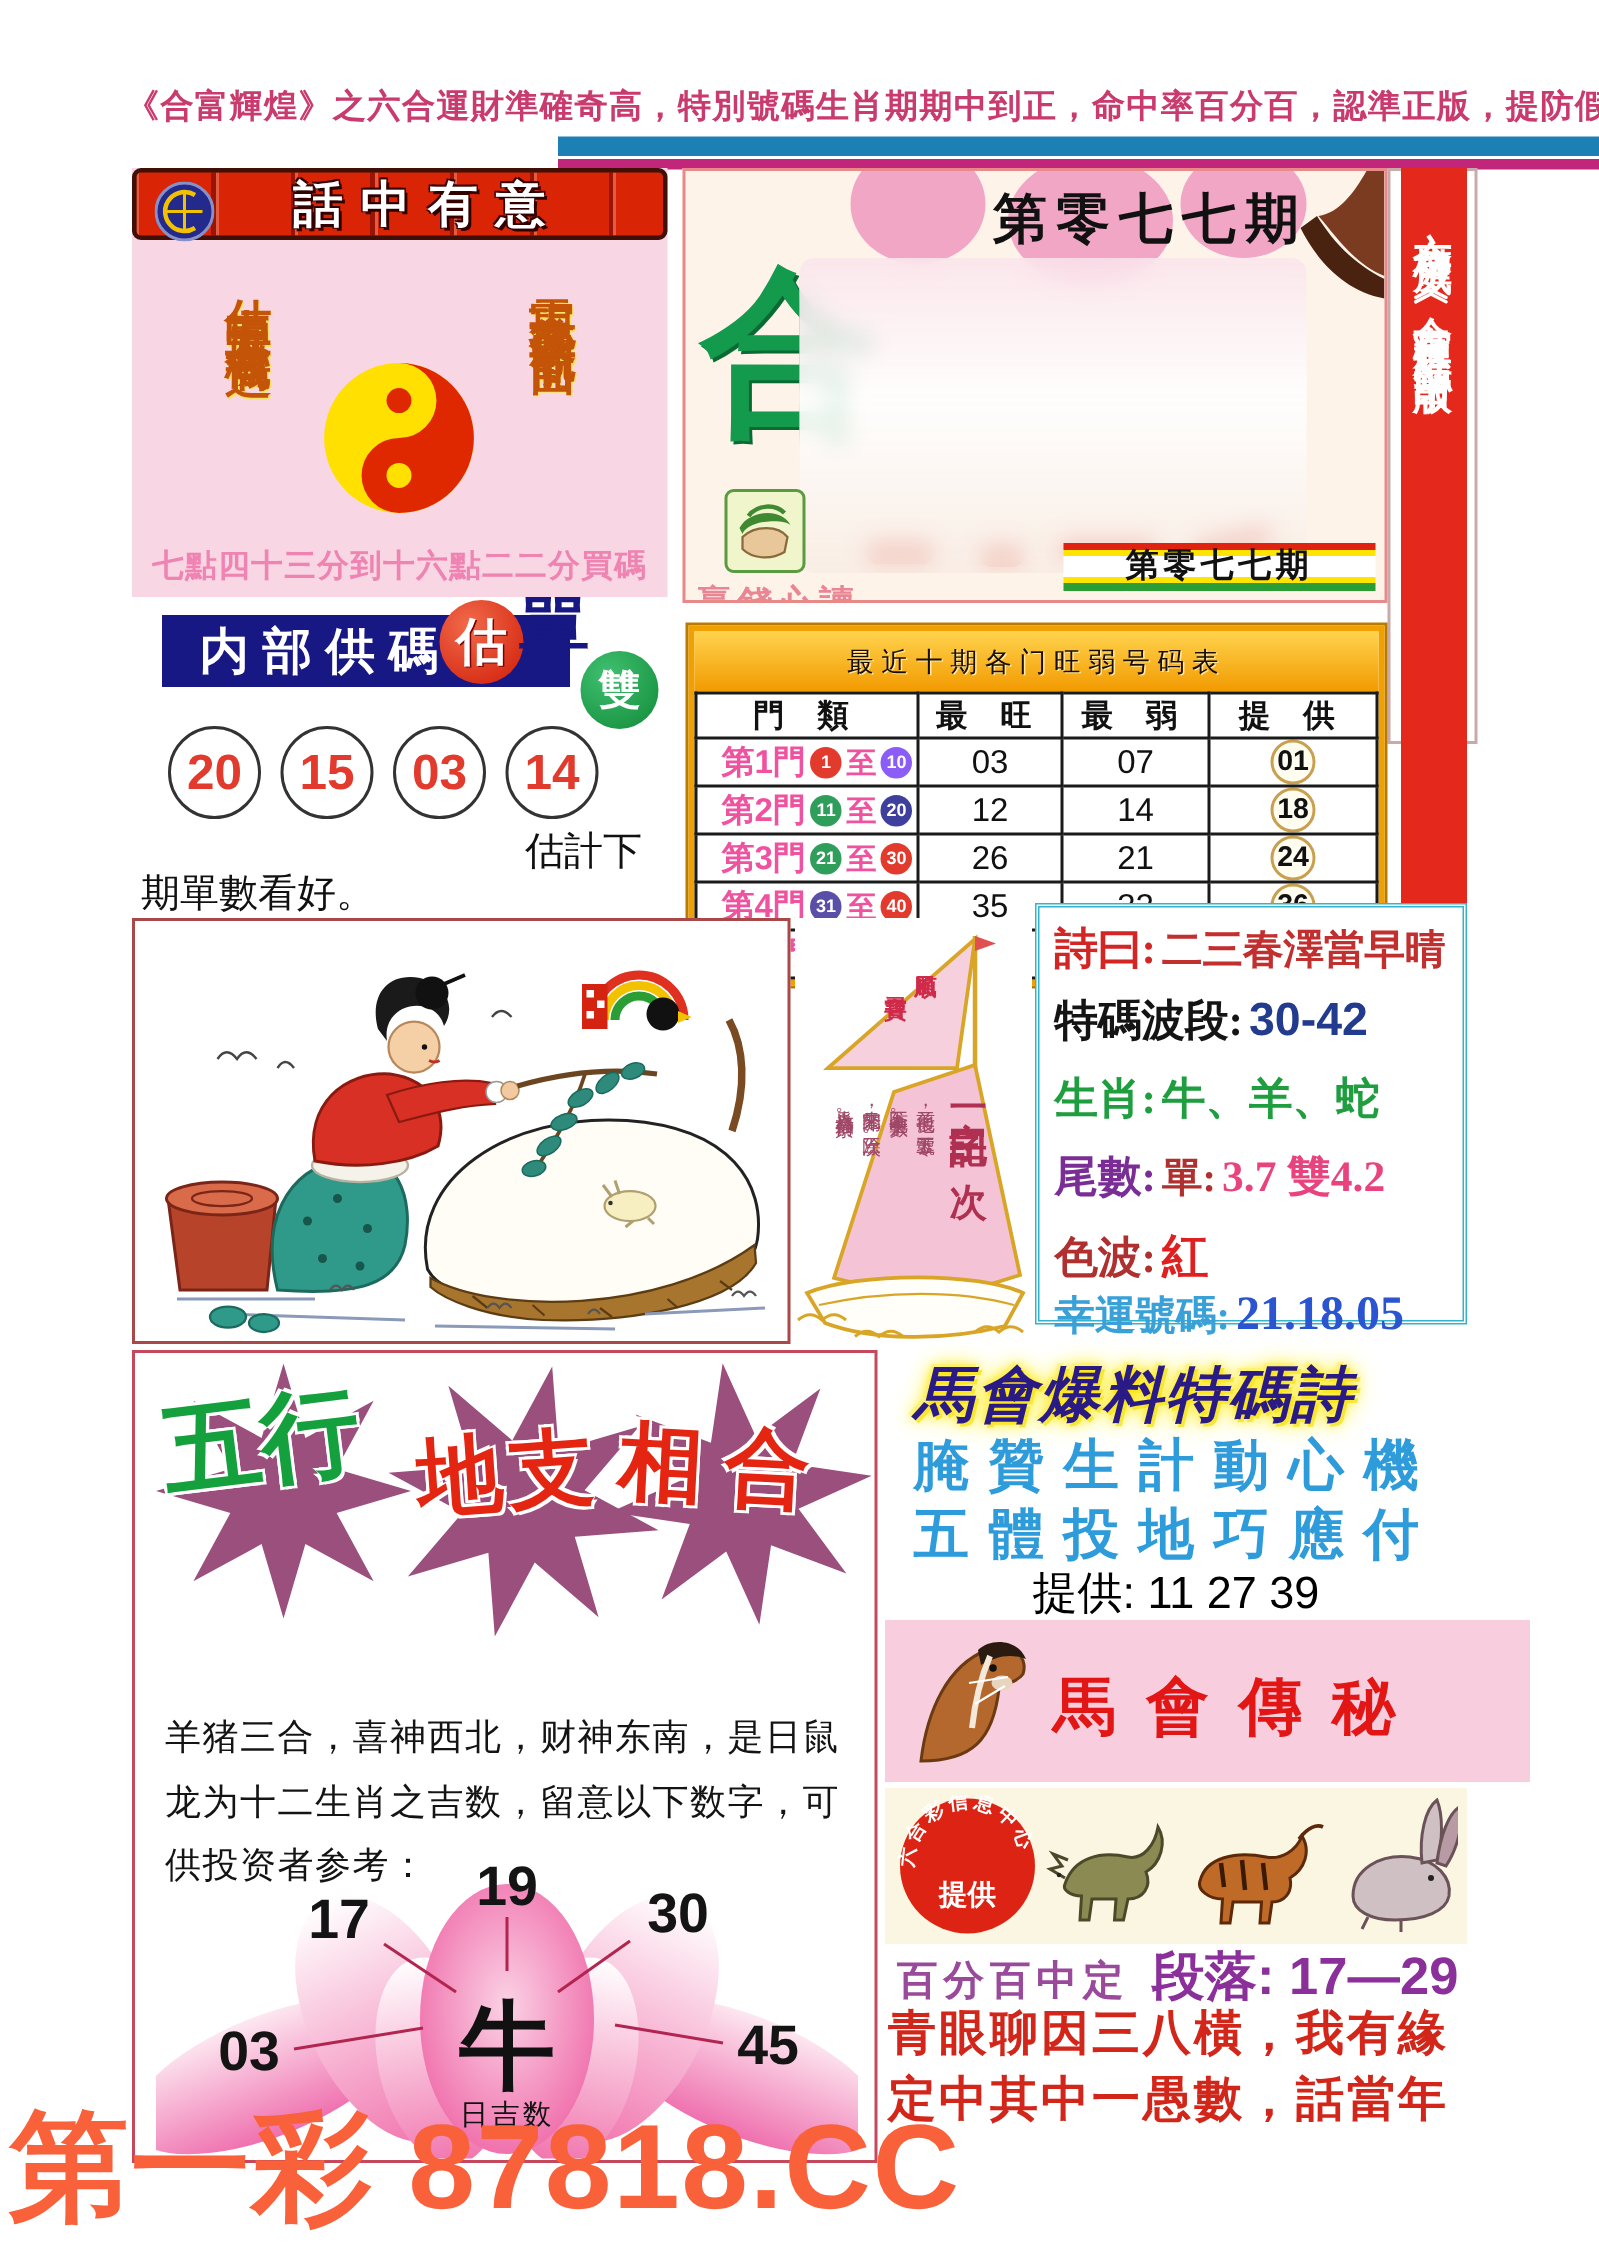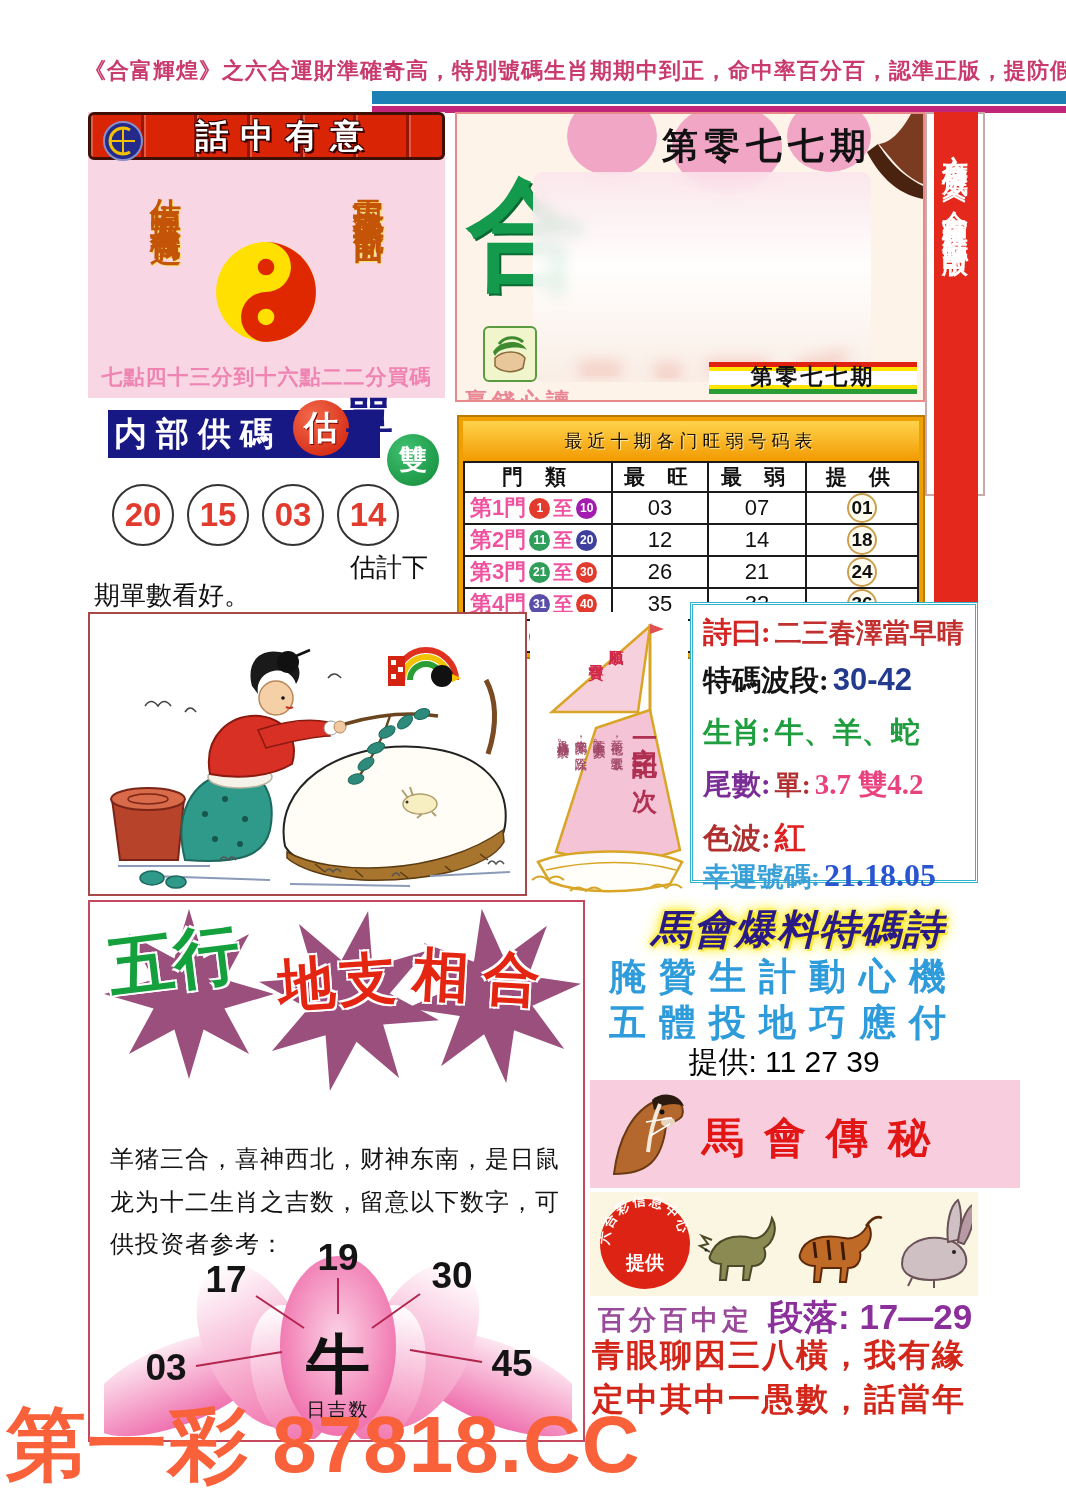--- a/index.html
+++ b/index.html
@@ -27,21 +27,21 @@
             text-shadow:1px 1px 0 #f7e26b; letter-spacing:6px; }
   #box1-vleft { left:56px; }
   #box1-vright { right:56px; }
   #yinyang { position:absolute; left:126px; top:128px; }
   #box1-note { position:absolute; bottom:8px; width:100%; text-align:center; color:#ef83b2;
                font-size:21px; font-weight:700; letter-spacing:1px; }
 
   
   #box2 { position:absolute; left:88px; top:398px; width:357px; height:212px; background:#fff; }
   #box2-bar { position:absolute; left:20px; top:12px; width:272px; height:48px; background:#181884;
-              color:#fff; font-size:33px; font-weight:700; letter-spacing:9px; line-height:48px; padding-left:6px; }
+              color:#fff; font-size:33px; font-weight:700; letter-spacing:9px; line-height:48px; padding-left:25px; }
   #gu-circle { position:absolute; left:205px; top:2px; width:56px; height:56px; border-radius:50%;
                background:radial-gradient(circle at 35% 30%, #f26a4a, #cf1c08); color:#fff; font-size:34px; font-weight:700;
                display:flex; align-items:center; justify-content:center; text-shadow:1px 1px 0 #700; }
   #dan-char { position:absolute; left:258px; top:-10px; font-size:47px; font-weight:700; color:#181884; }
   #shuang-circle { position:absolute; left:299px; top:36px; width:52px; height:52px; border-radius:50%;
                    background:radial-gradient(circle at 35% 30%, #3fc070, #118a38); color:#fff; font-size:28px; font-weight:700;
                    display:flex; align-items:center; justify-content:center; }
   .num-circle { position:absolute; top:86px; width:62px; height:62px; border-radius:50%;
                 border:2px solid #333; background:#fff; color:#e23b2e; font-size:33px; font-weight:700;
                 display:flex; align-items:center; justify-content:center; }
@@ -79,21 +79,21 @@
   #hot-table { position:absolute; left:459px; top:417px; width:464px; background:#fff;
                border:4px solid #f0a000; box-shadow:0 0 0 2px #b97a00; }
   #hot-title { height:40px; background:linear-gradient(180deg,#ffd34d,#f29a00); color:#1a0e00;
                font-size:18px; font-weight:400; letter-spacing:5px; text-align:center; line-height:40px;
                text-shadow:1px 1px 0 #ffe9a0; }
   #hot-table table { width:100%; border-collapse:collapse; }
   #hot-table th, #hot-table td { border:2px solid #1a1a1a; text-align:center; padding:0; }
   #hot-table th { font-size:21px; font-weight:700; color:#111; letter-spacing:8px; height:30px; }
   #hot-table td { height:29px; font-size:22px; color:#111; }
   td.gate-cell { text-align:left; }
-  .gate-wrap { display:flex; align-items:center; gap:3px; padding-left:5px; }
+  .gate-wrap { display:flex; align-items:center; gap:3px; padding-left:16px; }
   .gate-label { color:#ef53a0; font-weight:700; font-size:22px; }
   .ball { width:21px; height:21px; border-radius:50%; color:#fff; font-size:12px; font-weight:700;
           display:inline-flex; align-items:center; justify-content:center; flex:none; }
   .zhi { color:#ef53a0; font-weight:700; font-size:20px; }
   .offer-circle { width:30px; height:30px; border-radius:50%; border:2px solid #c9a050; background:#fffdf0;
                   margin:0 auto; font-size:19px; font-weight:700; color:#111;
                   display:flex; align-items:center; justify-content:center; }
 
   
   #pic-box { position:absolute; left:88px; top:612px; width:439px; height:284px; background:#fff;
@@ -126,21 +126,21 @@
               text-shadow:2px 2px 0 #fff,-2px -2px 0 #fff,2px -2px 0 #fff,-2px 2px 0 #fff; }
   #burst-w2 { left:188px; top:42px; font-size:57px; color:#e32512; transform:rotate(-4deg); letter-spacing:4px;
               text-shadow:2px 2px 0 #fff,-2px -2px 0 #fff,2px -2px 0 #fff,-2px 2px 0 #fff; }
   #burst-w3 { left:322px; top:38px; font-size:57px; color:#e32512; transform:rotate(3deg); letter-spacing:14px;
               text-shadow:2px 2px 0 #fff,-2px -2px 0 #fff,2px -2px 0 #fff,-2px 2px 0 #fff; }
   #wuxing-para { position:absolute; left:20px; top:236px; width:460px; font-size:24px; line-height:1.78;
                  color:#141414; letter-spacing:1px; }
   #lotus-svg { position:absolute; left:14px; top:332px; }
 
   
-  #mahui-title { position:absolute; left:604px; top:902px; width:388px; height:54px; text-align:center;
+  #mahui-title { position:absolute; left:562px; top:902px; width:388px; height:54px; text-align:center;
                  font-size:40px; font-weight:900; font-style:italic; color:#2a1a86; letter-spacing:2px;
                  text-shadow:0 0 8px #ffe400, 2px 2px 0 #f5e94a, -2px -2px 0 #fdf7a0, 0 0 16px #ffee00; }
   .blue-line { position:absolute; left:590px; width:388px; text-align:center; color:#2e9bdb;
                font-family:"Liberation Serif", serif; font-size:37px; font-weight:900; letter-spacing:13px; white-space:nowrap; }
   #blue-l1 { top:952px; } #blue-l2 { top:998px; }
   #offer-line { position:absolute; left:590px; top:1042px; width:388px; text-align:center; font-size:30px; color:#000; }
   #chuanmi { position:absolute; left:590px; top:1080px; width:430px; height:108px; background:#f8cede; }
   #chuanmi-title { position:absolute; left:112px; top:30px; font-size:42px; font-weight:700; color:#e31616;
                    letter-spacing:20px; white-space:nowrap; }
   #animals-panel { position:absolute; left:590px; top:1192px; width:388px; height:104px; background:#fbf6e2; }
@@ -237,21 +237,21 @@
         <th style="width:96px;">最 旺</th>
         <th style="width:98px;">最 弱</th>
         <th>提 供</th>
       </tr>
       <tr>
         <td class="gate-cell">
               <span class="gate-wrap">
           <span class="gate-label">第1門</span>
           <span class="ball" style="background: rgb(226, 59, 46);">1</span>
           <span class="zhi">至</span>
-          <span class="ball" style="background: #a21caf;">10</span>
+          <span class="ball" style="background: #8b5cf6;">10</span>
         </span>
             </td>
         <td>03</td>
         <td>07</td>
         <td>
               <span class="offer-circle">01</span>
             </td>
       </tr>
       <tr>
         <td class="gate-cell">

